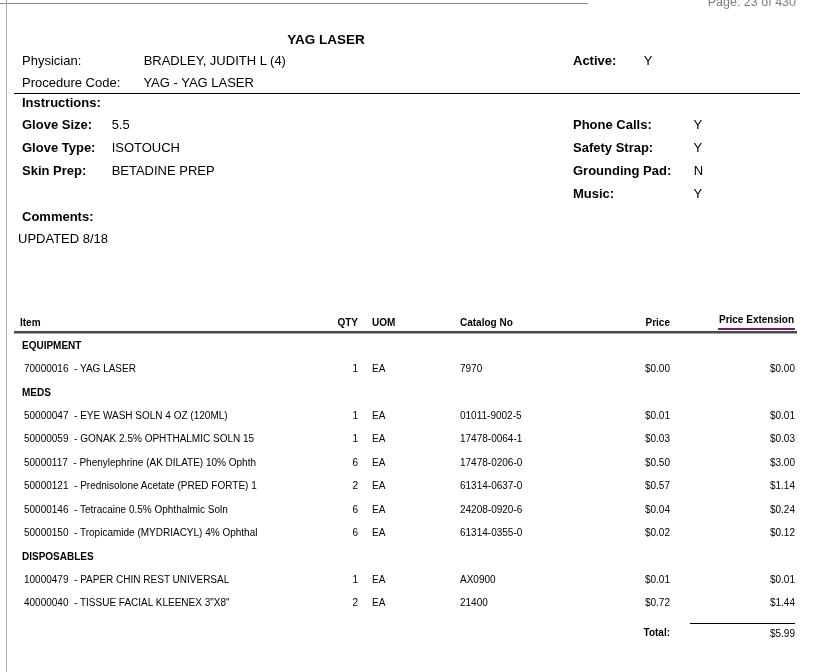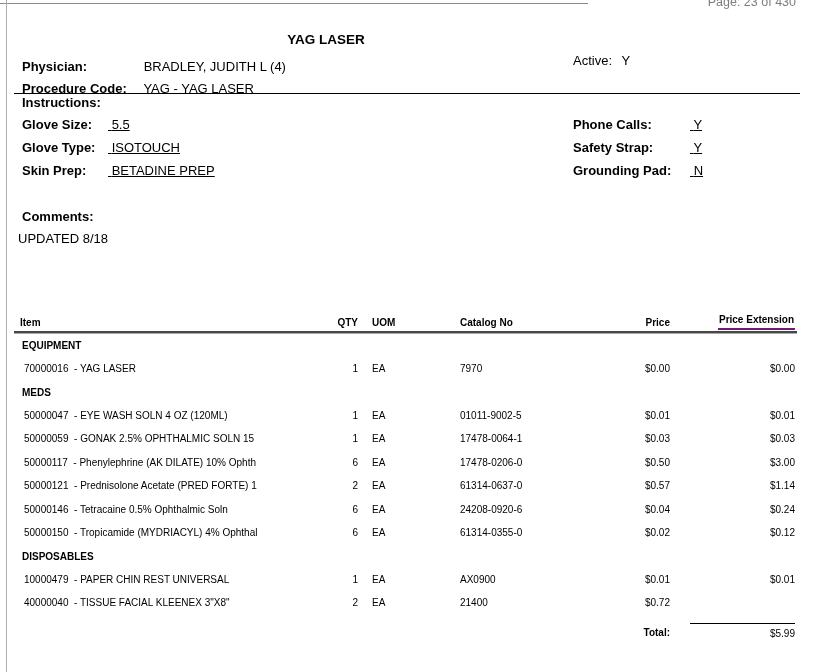--- a/index.html
+++ b/index.html
@@ -9,29 +9,29 @@
     font-size:13px;color:#000;position:relative;
   }
   .abs{position:absolute;}
   
   .top-rule{top:3px;left:0;width:588px;height:1px;background:#8a8a8a;}
   .left-rule{top:0;left:6px;width:1px;height:672px;background:#aeaeae;}
   .page-indicator{top:-5px;right:17px;color:#7d7d7d;font-size:12.5px;}
   
   .title{top:32px;left:0;width:652px;text-align:center;font-weight:700;font-size:13.5px;}
   .hdr-row{left:22px;}
-  .hdr-row .lab{display:inline-block;width:118px;font-weight:700;margin-top:6px;}
+  .hdr-row .lab{display:inline-block;width:118px;font-weight:400;}
   .row-physician{top:53px;}
   .row-procedure{top:75px;}
   .active-row{top:53px;left:573px;}
-  .active-row .lab{font-weight:400;margin-right:6px;}
+  .active-row .lab{font-weight:700;margin-right:24px;}
   .sep-line{top:93px;left:14px;width:786px;height:1px;background:#000;}
   .instructions-label{top:95px;left:22px;font-weight:700;}
   
-  .fields{top:113px;text-decoration:underline;}
+  .fields{top:113px;}
   .fields-left{left:22px;width:330px;}
   .fields-right{left:573px;width:230px;}
   .field-row{height:23px;line-height:23px;}
   .fields-left .lab{display:inline-block;width:86px;font-weight:700;}
   .fields-right .lab{display:inline-block;width:117px;font-weight:700;}
   
   .comments-label{top:209px;left:22px;font-weight:700;}
   .comments-text{top:231px;left:18px;}
   
   .items-table{top:314px;left:14px;width:783px;font-size:10px;}
@@ -99,20 +99,24 @@
       <span>Y</span>
     </div>
     <div class="field-row">
       <span class="lab">Safety Strap:</span>
       <span>Y</span>
     </div>
     <div class="field-row">
       <span class="lab">Grounding Pad:</span>
       <span>N</span>
     </div>
+    <div class="field-row">
+      <span class="lab">Music:</span>
+      <span>Y</span>
+    </div>
   </div>
 
   <div class="abs comments-label">Comments:</div>
   <div class="abs comments-text">UPDATED 8/18</div>
 
   <div class="abs items-table">
     <div class="thead">
       <div class="c-item">Item</div>
       <div class="c-qty">QTY</div>
       <div class="c-uom">UOM</div>
@@ -189,20 +193,21 @@
           <div class="c-cat">AX0900</div>
           <div class="c-price">$0.01</div>
           <div class="c-ext">$0.01</div>
         </div>
         <div class="item-row">
           <div class="c-item">40000040  - TISSUE FACIAL KLEENEX 3"X8"</div>
           <div class="c-qty">2</div>
           <div class="c-uom">EA</div>
           <div class="c-cat">21400</div>
           <div class="c-price">$0.72</div>
+          <div class="c-ext">$1.44</div>
         </div>
       </div>
 
     <div class="total-row">
       <div class="c-item"></div>
       <div class="c-qty"></div>
       <div class="c-uom"></div>
       <div class="c-cat"></div>
       <div class="c-price">Total:</div>
       <div class="c-ext">

